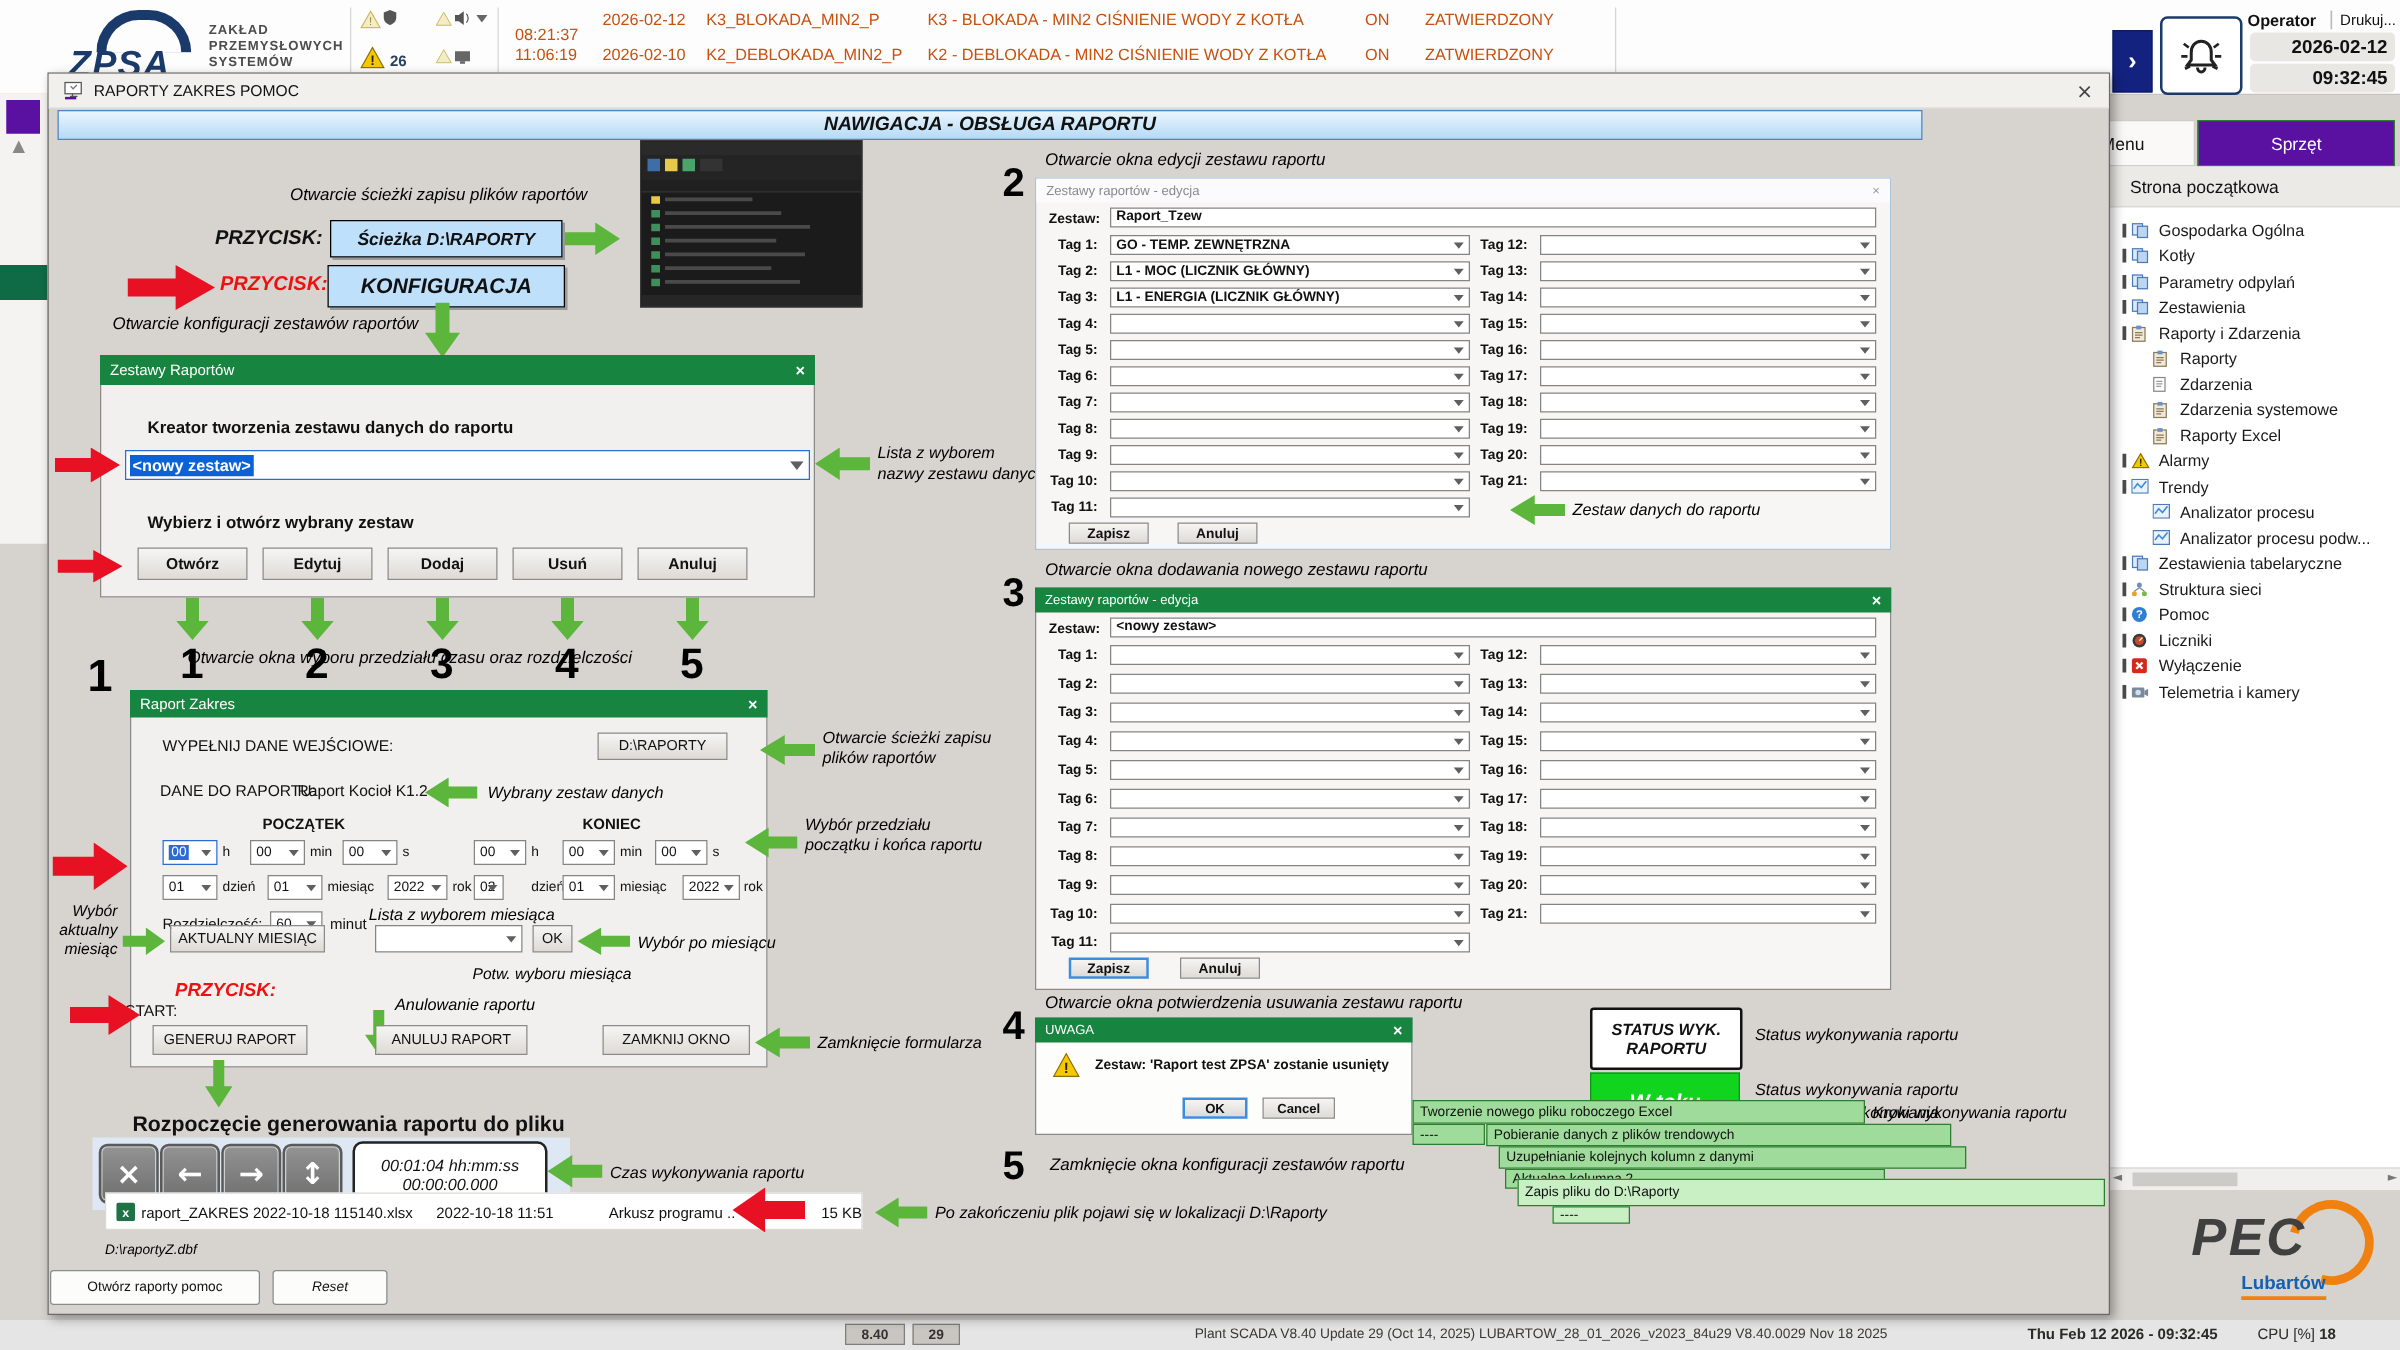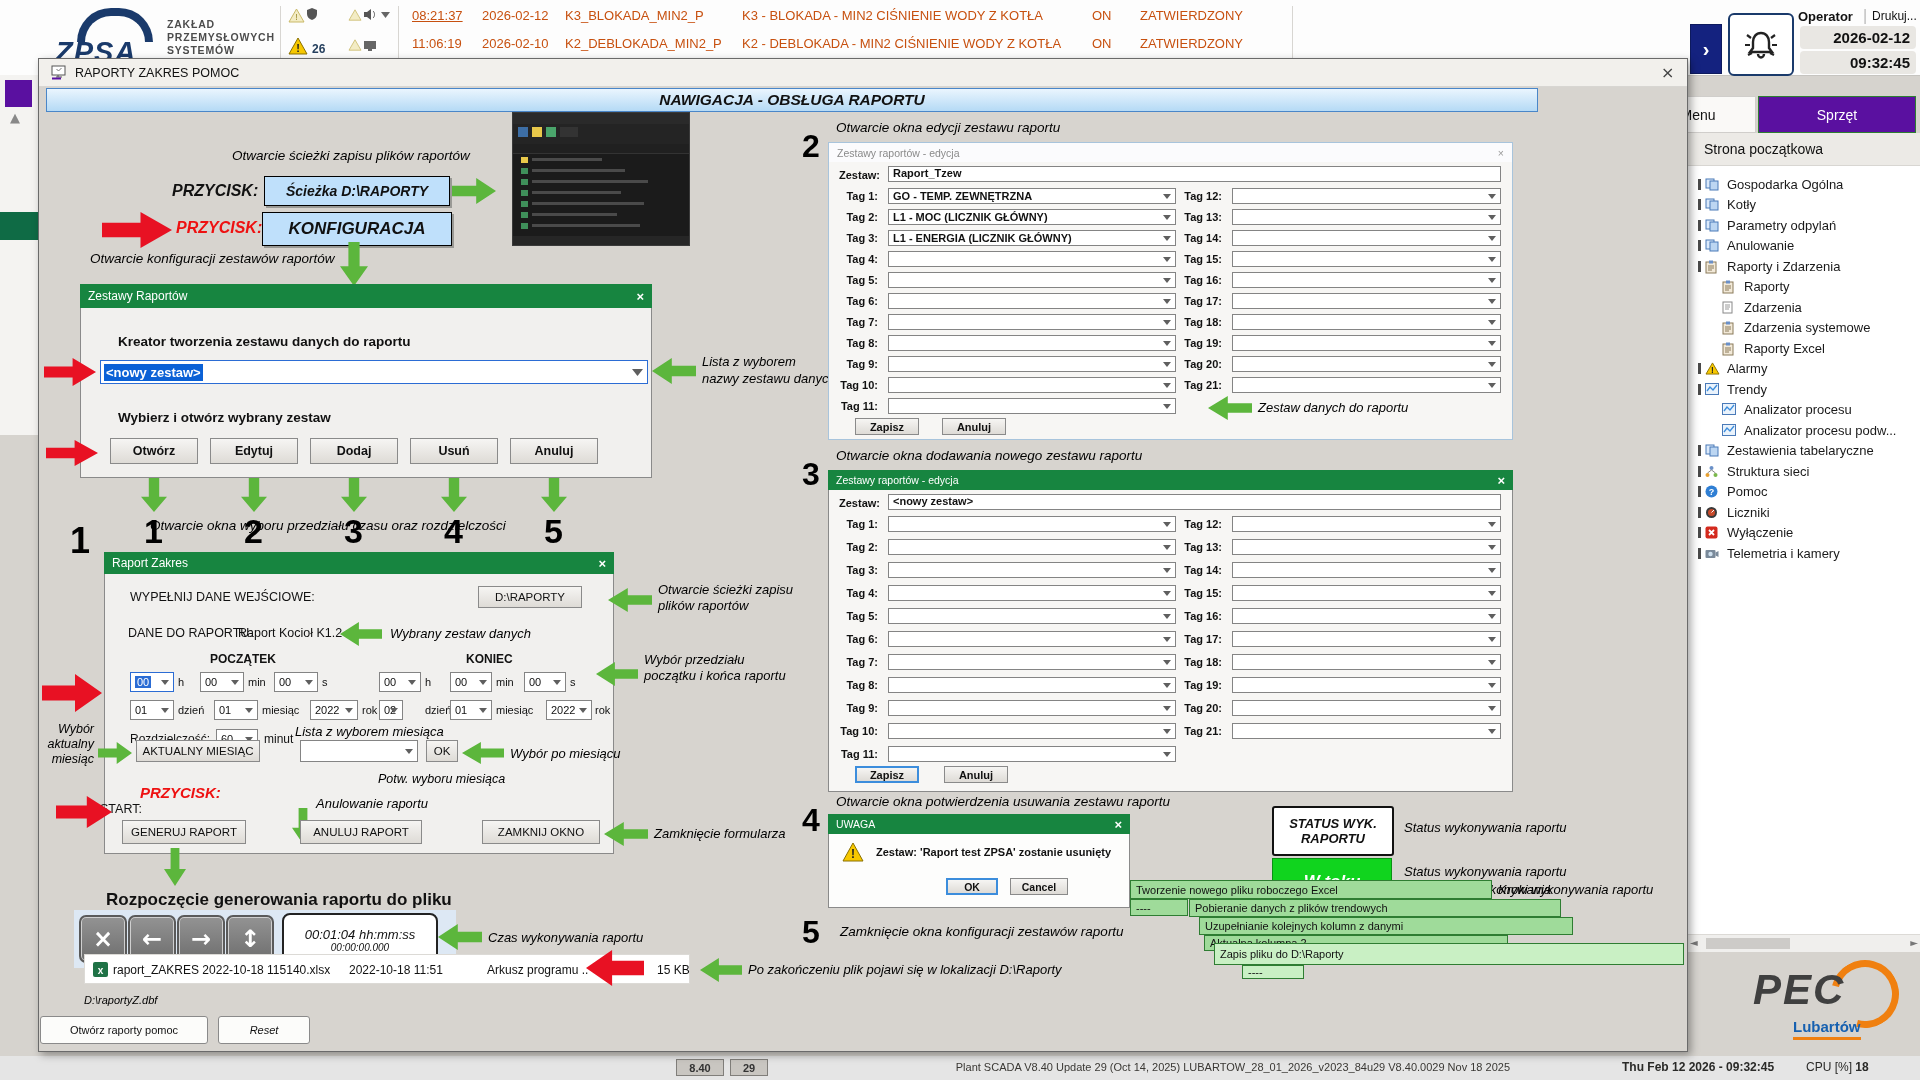--- a/index.html
+++ b/index.html
@@ -89,21 +89,21 @@
     </svg>
   <svg class="tri" style="left:348px;top:39px" width="14" height="12" viewBox="0 0 17 15">
       <path d="M8.5 1 16 14H1Z" fill="#f3ecc4" stroke="#c9b968"></path>
     </svg>
   <svg class="tri" style="left:363px;top:40px" width="14" height="12" viewBox="0 0 14 12">
       <rect x="1" y="1" width="12" height="8" fill="#666"></rect>
       <rect x="5" y="9" width="4" height="2" fill="#666"></rect>
     </svg>
   <div class="vsep" style="left:398px"></div>
   <div id="alarm-rows" class="abs" style="left:412px;top:8px;width:870px;height:58px">
-      <span class="alarm-cell" style="left: 0px; top: 0px; text-decoration: underline;">08:21:37</span>
+      <span class="alarm-cell" style="left: 0px; top: 12px;">08:21:37</span>
       <span class="alarm-cell" style="left: 70px; top: 0px;">2026-02-12</span>
       <span class="alarm-cell" style="left: 153px; top: 0px;">K3_BLOKADA_MIN2_P</span>
       <span class="alarm-cell" style="left: 330px; top: 0px;">K3 - BLOKADA - MIN2 CIŚNIENIE WODY Z KOTŁA</span>
       <span class="alarm-cell" style="left: 680px; top: 0px;">ON</span>
       <span class="alarm-cell" style="left: 728px; top: 0px;">ZATWIERDZONY</span>
       <span class="alarm-cell" style="left: 0px; top: 28px;">11:06:19</span>
       <span class="alarm-cell" style="left: 70px; top: 28px;">2026-02-10</span>
       <span class="alarm-cell" style="left: 153px; top: 28px;">K2_DEBLOKADA_MIN2_P</span>
       <span class="alarm-cell" style="left: 330px; top: 28px;">K2 - DEBLOKADA - MIN2 CIŚNIENIE WODY Z KOTŁA</span>
       <span class="alarm-cell" style="left: 680px; top: 28px;">ON</span>
@@ -172,21 +172,21 @@
             <rect x="1" y="1" width="8" height="9" fill="#dceafb" stroke="#4a7ab8"></rect>
             <rect x="5" y="3" width="8" height="9" fill="#bcd6f2" stroke="#4a7ab8"></rect>
           </svg></span>
         <span>Parametry odpylań</span>
       </div>
       <div class="side-item lvl0">
         <span class="ic"><svg width="14" height="13" viewBox="0 0 14 13">
             <rect x="1" y="1" width="8" height="9" fill="#dceafb" stroke="#4a7ab8"></rect>
             <rect x="5" y="3" width="8" height="9" fill="#bcd6f2" stroke="#4a7ab8"></rect>
           </svg></span>
-        <span>Anulowanie</span>
+        <span>Zestawienia</span>
       </div>
       <div class="side-item lvl0">
         <span class="ic"><svg width="12" height="14" viewBox="0 0 12 14">
             <rect x="1" y="2" width="10" height="11" fill="#f2e9d8" stroke="#8a7a5a"></rect>
             <rect x="4" y="0.5" width="4" height="3" fill="#6a90c8"></rect>
             <path d="M3 6h6M3 8h6M3 10h4" stroke="#8a7a5a"></path>
           </svg></span>
         <span>Raporty i Zdarzenia</span>
       </div>
       <div class="side-item lvl1">
@@ -552,21 +552,21 @@
     <span>←</span>
   </div>
 <div class="toolbtn" style="left:177px;top:915px">
     <span>→</span>
   </div>
 <div class="toolbtn" style="left:226px;top:915px">
     <span>↕</span>
   </div>
 <div class="abs" style="left:282px;top:913px;width:152px;height:50px;background:#fff;border:2px solid #222;border-radius:8px;display:flex;flex-direction:column;align-items:center;justify-content:center">
   <span class="it" style="font-size:13px">00:01:04 hh:mm:ss</span>
-  <span class="it" style="font-size:10px">00:00:00.000</span>
+  <span class="it" style="font-size:13px">00:00:00.000</span>
 </div>
 <div class="ar ar-l grn" style="left:438px;top:924px;width:44px;height:26px"></div>
 <div class="ann" style="left:488px;top:930px">Czas wykonywania raportu</div>
 <div class="abs" style="left:84px;top:954px;width:606px;height:30px;background:#fff;border:1px solid #dcdad6;box-sizing:border-box">
   <svg style="position:absolute;left:8px;top:7px" width="15" height="15" viewBox="0 0 15 15">
       <rect x="0" y="0" width="15" height="15" rx="2" fill="#1f7246"></rect>
       <text x="7.5" y="11.5" font-size="10" font-weight="bold" text-anchor="middle" fill="#fff">x</text>
     </svg>
   <span class="abs" style="left:28px;top:8px;font-size:12px;white-space:nowrap">raport_ZAKRES 2022-10-18 115140.xlsx</span>
   <span class="abs" style="left:264px;top:8px;font-size:12px;white-space:nowrap">2022-10-18 11:51</span>

